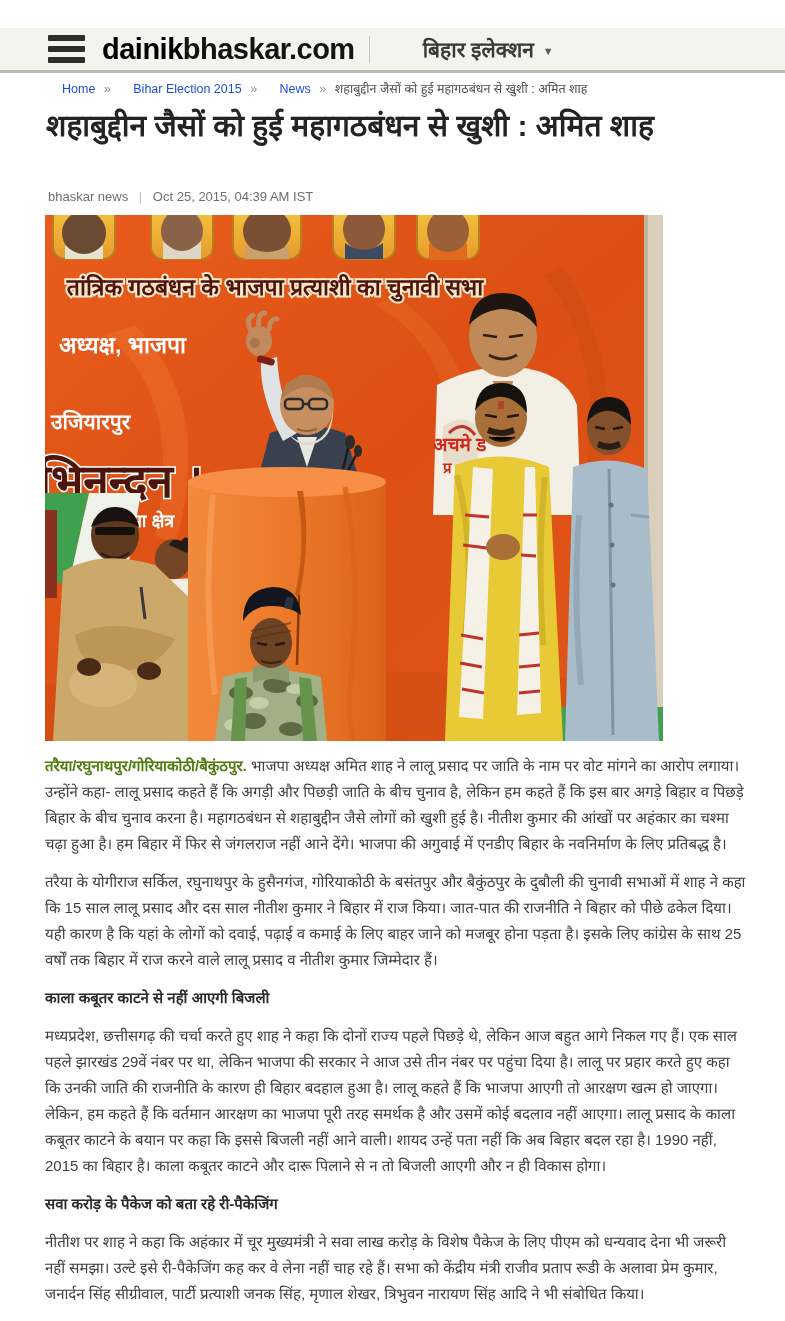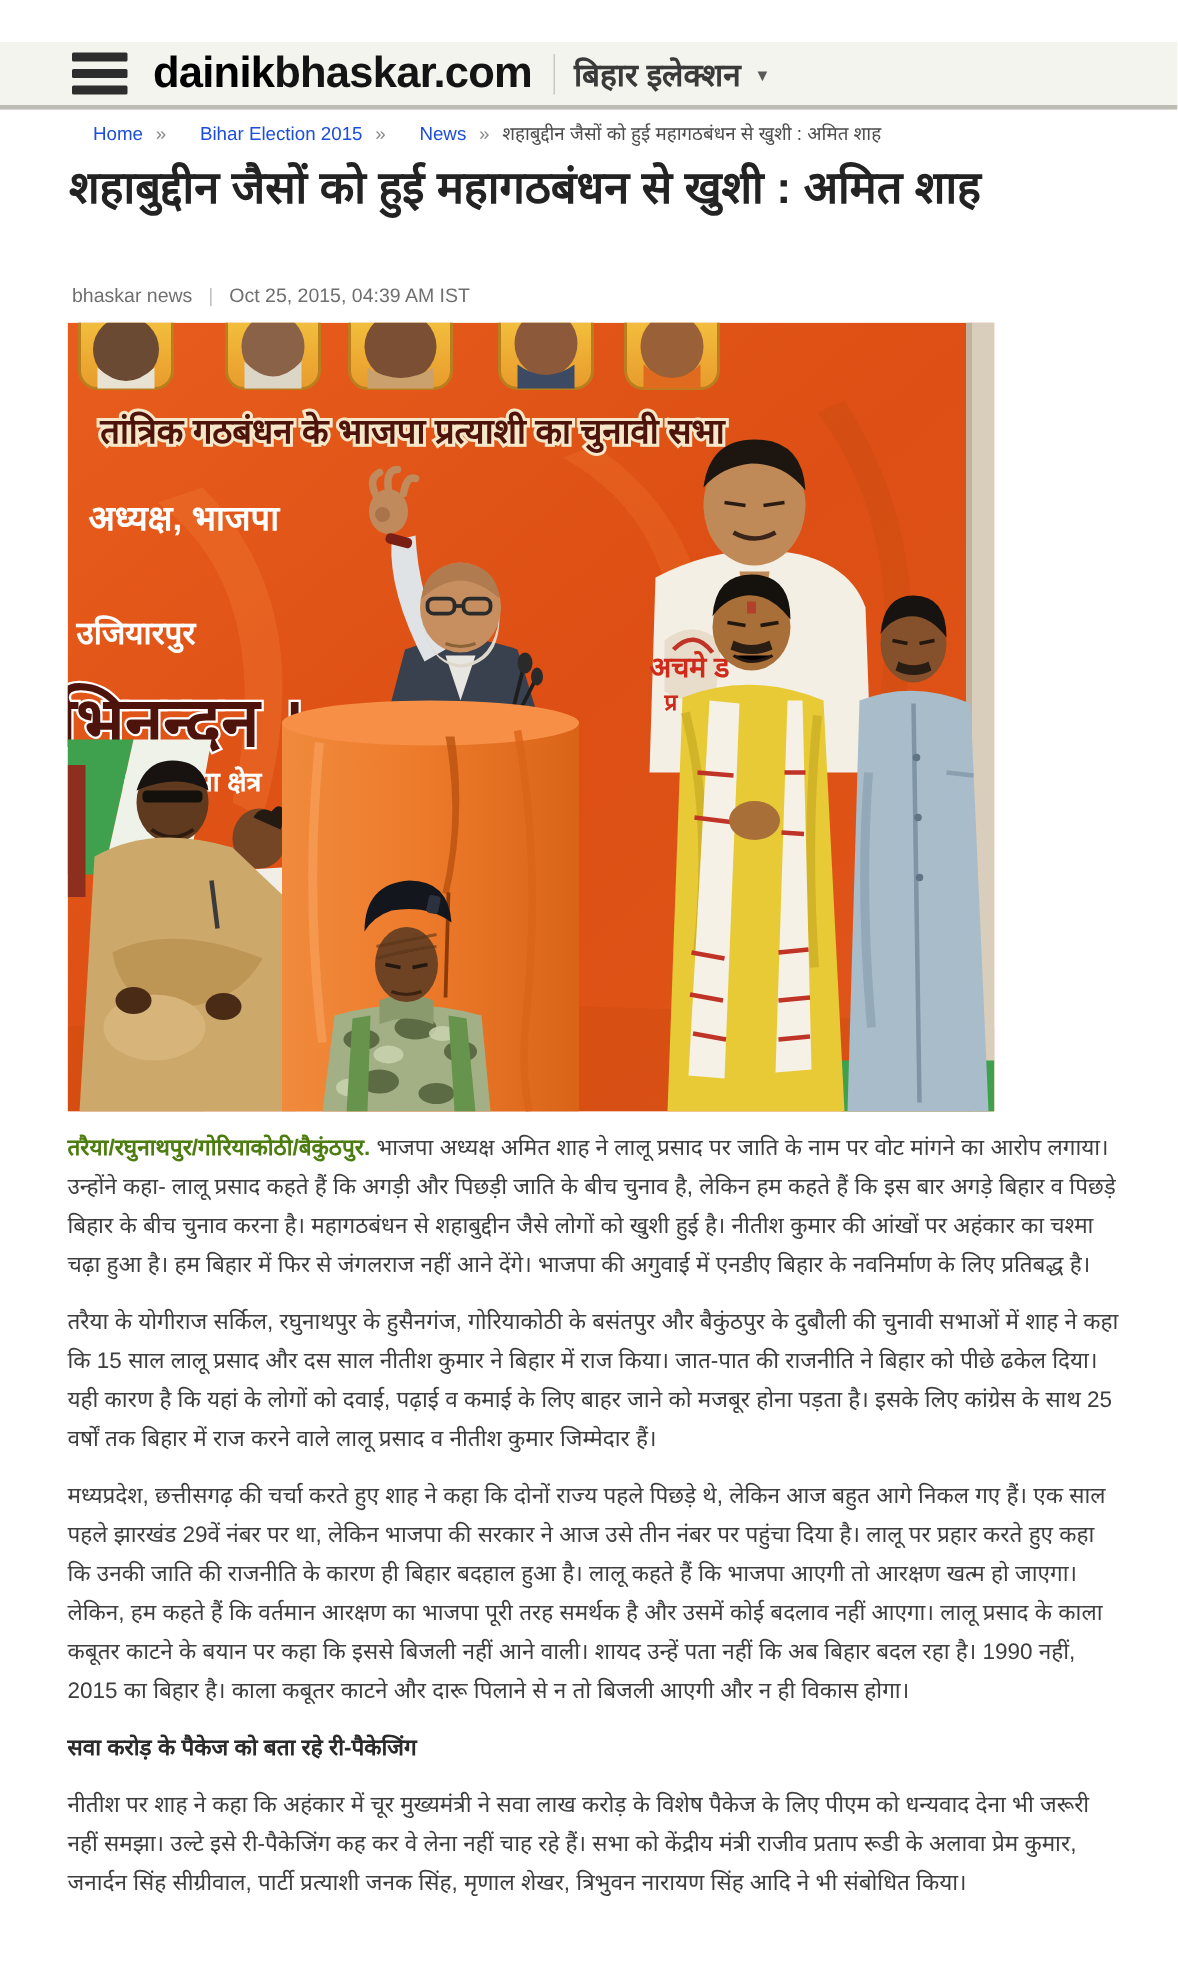--- a/index.html
+++ b/index.html
@@ -11,21 +11,21 @@
   .topbar{
     position:absolute;top:28px;left:0;right:0;height:45px;background:#f4f4ee;
     border-bottom:3px solid #bcbcb4;display:flex;align-items:center;
     padding-left:48px;box-sizing:border-box;
   }
   .burger{width:37px;display:flex;flex-direction:column;gap:5px;cursor:pointer;}
   .burger span{display:block;height:6px;background:#2d2d2d;border-radius:1px;}
   .logo{margin-left:17px;font-size:29px;font-weight:bold;letter-spacing:-0.5px;color:#141414;white-space:nowrap;}
   .logo .blue{color:#000000;}
   .vdiv{width:1px;height:27px;background:#c8c8c0;margin:0 13px 0 14px;}
-  .section-picker{display:flex;align-items:center;cursor:pointer;}
+  .section-picker{display:flex;align-items:center;cursor:pointer;margin-left:40px;}
   .section-label{font-size:21px;color:#3a3a3a;font-weight:bold;}
   .caret{font-size:11px;color:#5a5a5a;margin-left:9px;margin-top:3px;}
   
   .breadcrumb{position:absolute;top:80px;left:48px;width:710px;font-size:12.5px;color:#4c4c4c;white-space:nowrap;}
   .breadcrumb a{color:#1d4ed8;text-decoration:none;cursor:pointer;margin-left:14px;}
   .breadcrumb .sep{color:#8a8a8a;margin:0 5px;}
   
   .title{position:absolute;top:106px;left:46px;width:650px;margin:0;
     font-size:30px;line-height:1.32;font-weight:bold;color:#232323;}
   .byline{position:absolute;top:189px;left:48px;font-size:13px;color:#6f6f6f;}
@@ -270,16 +270,17 @@
     <path d="M216,446 Q226,450 236,446" stroke="#3a2312" stroke-width="2" fill="none"></path>
     <path d="M198,406 Q198,374 228,372 Q254,372 256,400 Q240,388 216,392 Q204,396 198,406 Z" fill="#14161d"></path>
     <rect x="240" y="382" width="8" height="12" rx="2" fill="#2c3140" transform="rotate(12 244 388)"></rect>
   </g>
 </svg>
 </div>
 
 <div class="article-body">
   <p><span class="lead">तरैया/रघुनाथपुर/गोरियाकोठी/बैकुंठपुर.</span><span> भाजपा अध्यक्ष अमित शाह ने लालू प्रसाद पर जाति के नाम पर वोट मांगने का आरोप लगाया। उन्होंने कहा- लालू प्रसाद कहते हैं कि अगड़ी और पिछड़ी जाति के बीच चुनाव है, लेकिन हम कहते हैं कि इस बार अगड़े बिहार व पिछड़े बिहार के बीच चुनाव करना है। महागठबंधन से शहाबुद्दीन जैसे लोगों को खुशी हुई है। नीतीश कुमार की आंखों पर अहंकार का चश्मा चढ़ा हुआ है। हम बिहार में फिर से जंगलराज नहीं आने देंगे। भाजपा की अगुवाई में एनडीए बिहार के नवनिर्माण के लिए प्रतिबद्ध है।</span></p>
   <p>तरैया के योगीराज सर्किल, रघुनाथपुर के हुसैनगंज, गोरियाकोठी के बसंतपुर और बैकुंठपुर के दुबौली की चुनावी सभाओं में शाह ने कहा कि 15 साल लालू प्रसाद और दस साल नीतीश कुमार ने बिहार में राज किया। जात-पात की राजनीति ने बिहार को पीछे ढकेल दिया। यही कारण है कि यहां के लोगों को दवाई, पढ़ाई व कमाई के लिए बाहर जाने को मजबूर होना पड़ता है। इसके लिए कांग्रेस के साथ 25 वर्षों तक बिहार में राज करने वाले लालू प्रसाद व नीतीश कुमार जिम्मेदार हैं।</p>
+  <p class="subhead">काला कबूतर काटने से नहीं आएगी बिजली</p>
   <p>मध्यप्रदेश, छत्तीसगढ़ की चर्चा करते हुए शाह ने कहा कि दोनों राज्य पहले पिछड़े थे, लेकिन आज बहुत आगे निकल गए हैं। एक साल पहले झारखंड 29वें नंबर पर था, लेकिन भाजपा की सरकार ने आज उसे तीन नंबर पर पहुंचा दिया है। लालू पर प्रहार करते हुए कहा कि उनकी जाति की राजनीति के कारण ही बिहार बदहाल हुआ है। लालू कहते हैं कि भाजपा आएगी तो आरक्षण खत्म हो जाएगा। लेकिन, हम कहते हैं कि वर्तमान आरक्षण का भाजपा पूरी तरह समर्थक है और उसमें कोई बदलाव नहीं आएगा। लालू प्रसाद के काला कबूतर काटने के बयान पर कहा कि इससे बिजली नहीं आने वाली। शायद उन्हें पता नहीं कि अब बिहार बदल रहा है। 1990 नहीं, 2015 का बिहार है। काला कबूतर काटने और दारू पिलाने से न तो बिजली आएगी और न ही विकास होगा।</p>
   <p class="subhead">सवा करोड़ के पैकेज को बता रहे री-पैकेजिंग</p>
   <p>नीतीश पर शाह ने कहा कि अहंकार में चूर मुख्यमंत्री ने सवा लाख करोड़ के विशेष पैकेज के लिए पीएम को धन्यवाद देना भी जरूरी नहीं समझा। उल्टे इसे री-पैकेजिंग कह कर वे लेना नहीं चाह रहे हैं। सभा को केंद्रीय मंत्री राजीव प्रताप रूडी के अलावा प्रेम कुमार, जनार्दन सिंह सीग्रीवाल, पार्टी प्रत्याशी जनक सिंह, मृणाल शेखर, त्रिभुवन नारायण सिंह आदि ने भी संबोधित किया।</p>
 </div>
 
 </body></html>

